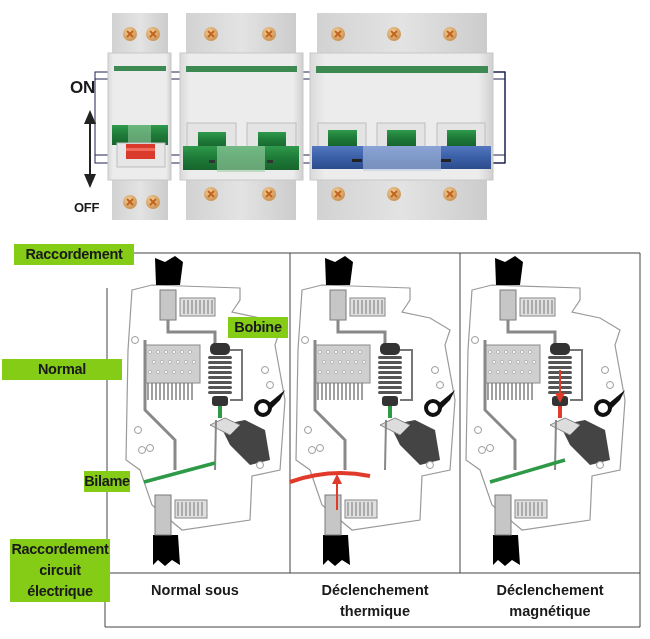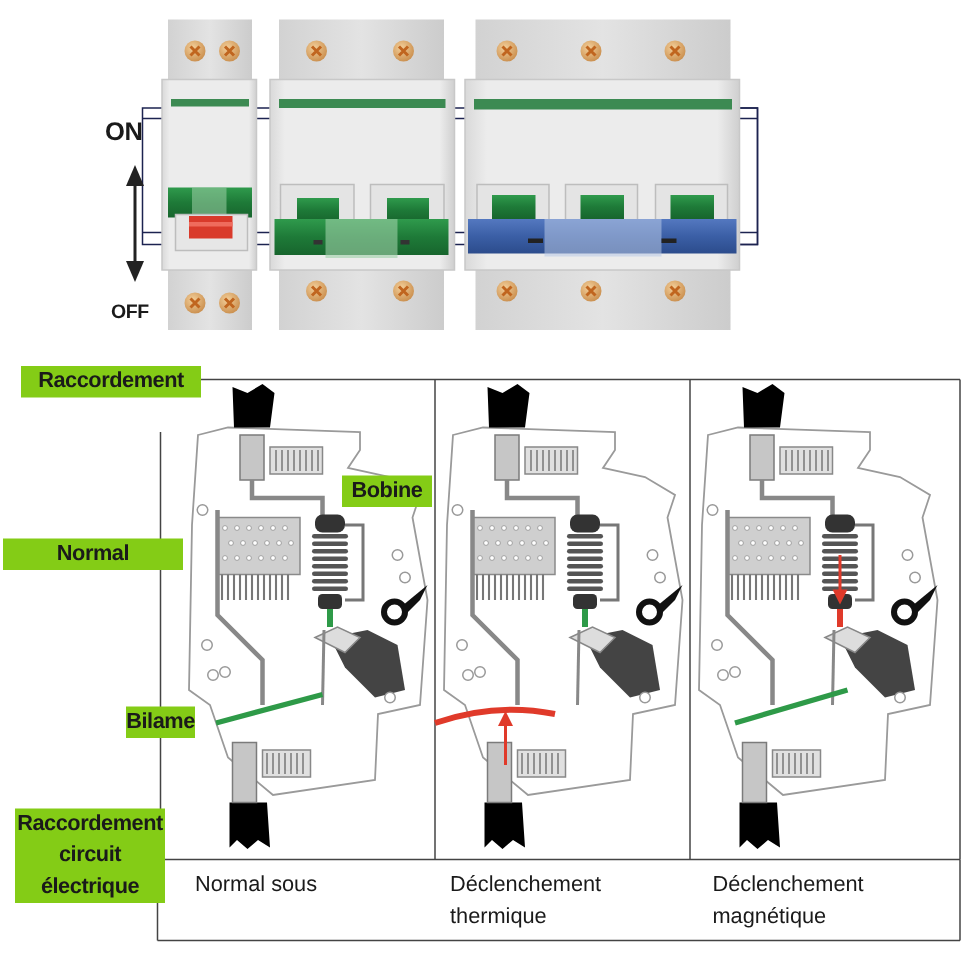--- a/index.html
+++ b/index.html
@@ -1,20 +1,20 @@
 <!DOCTYPE html>
 <html><head>
 <meta charset="utf-8">
 <style>
   html, body { margin:0; padding:0; background:#ffffff; }
   body { width:650px; height:639px; position:relative; overflow:hidden; font-family:"Liberation Sans", sans-serif; }
   .abs { position:absolute; }
   .lbl { font-weight:bold; color:#1a1a1a; font-size:15px; line-height:19px; text-align:right; letter-spacing:-0.3px; }
   .lbl-left { font-weight:bold; color:#1a1a1a; font-size:14.5px; line-height:21px; text-align:center; letter-spacing:-0.3px; background:#84cc16; }
-  .state { font-weight:normal; font-size:14.5px; line-height:21px; color:#1a1a1a; text-align:left; }
+  .state { font-weight:bold; font-size:14.5px; line-height:21px; color:#1a1a1a; text-align:center; }
   svg { position:absolute; left:0; top:0; }
 </style>
 </head>
 <body>
 
 <svg width="650" height="230">
   <defs>
     <linearGradient id="body" x1="0" x2="1" y1="0" y2="0">
       <stop offset="0" stop-color="#d9d9d9"></stop>
         <stop offset="0.08" stop-color="#ececec"></stop>

